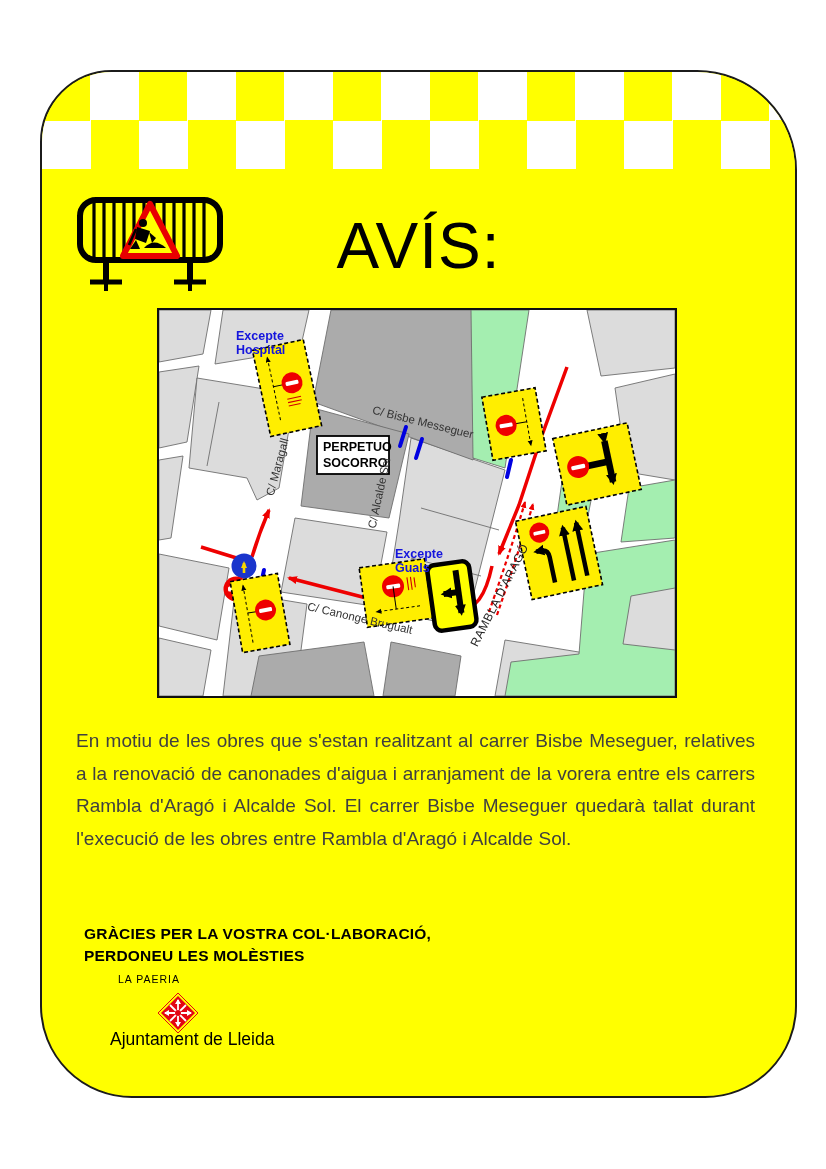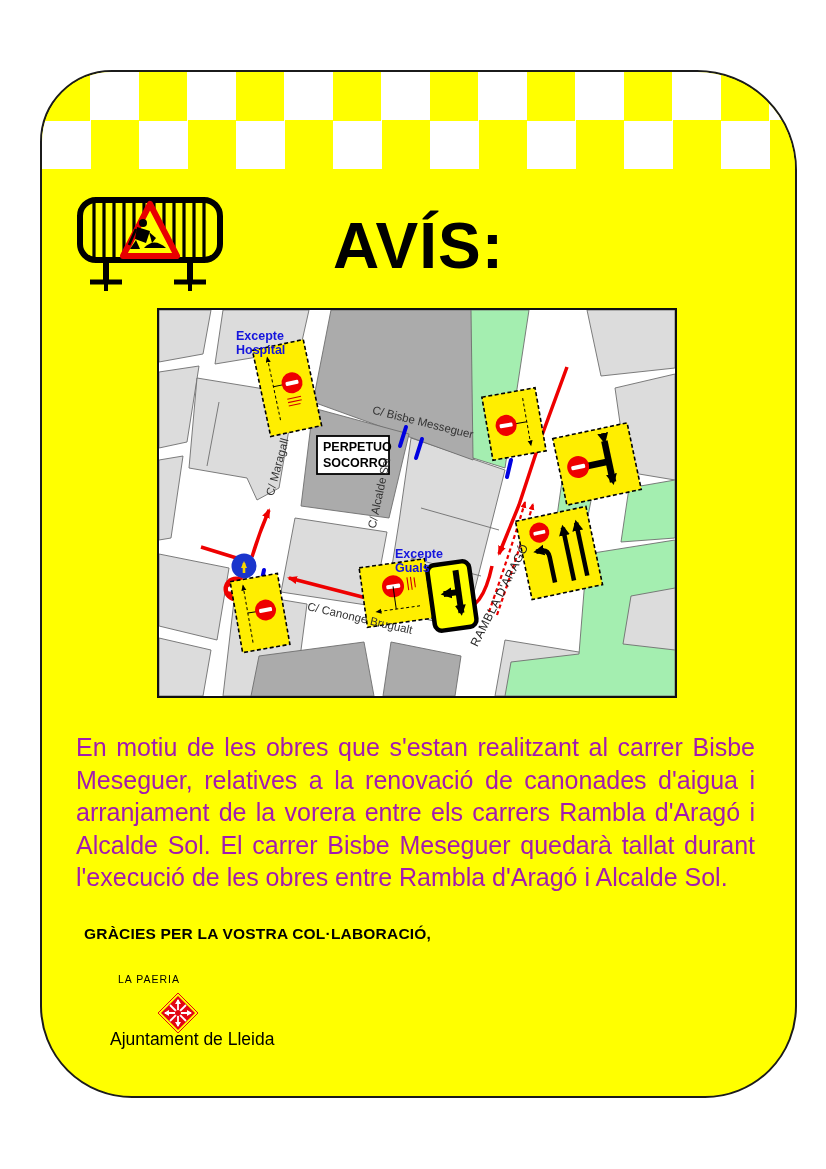--- a/index.html
+++ b/index.html
@@ -13,30 +13,30 @@
     overflow:hidden;
   }
   .checker{
     position:absolute;left:0;top:0;right:0;height:97px;
     background:repeating-conic-gradient(#ffffff 0% 25%, #ffff00 0% 50%);
     background-size:97px 97px;
   }
   .barrier{position:absolute;left:30px;top:122px;width:160px;height:100px;}
   .title{
     position:absolute;left:0;top:142px;width:100%;text-align:center;
-    font-size:64px;font-weight:bold;color:#000;letter-spacing:1px;line-height:1;
+    font-size:64px;font-weight:normal;color:#000;letter-spacing:1px;line-height:1;
   }
   .mapbox{
     position:absolute;left:115px;top:236px;width:516px;height:386px;
     background:#be185d;border:2px solid #101010;
   }
   .mapbox svg{display:block;}
   .bodytext{
     position:absolute;left:34px;top:634px;width:679px;
-    font-size:25px;line-height:32.5px;color:#a21caf;
+    font-size:19px;line-height:32.5px;color:#404040;
     text-align:justify;text-justify:inter-word;
   }
   .thanks{
     position:absolute;left:42px;top:851px;
     font-size:15.5px;font-weight:bold;color:#000;line-height:22px;letter-spacing:0.2px;
   }
   .lapaeria{
     position:absolute;left:76px;top:901px;width:120px;text-align:left;
     font-size:10.5px;color:#000;letter-spacing:1px;
   }
@@ -263,20 +263,21 @@
         <text class="streetlbl" text-anchor="middle" transform="translate(200,312) rotate(13)">C/ Canonge Brugualt</text>
         <text class="ramblalbl" text-anchor="middle" transform="translate(344,287) rotate(-63)">RAMBLA D'ARAGÓ</text>
       </g>
     </svg>
   </div>
 
   <p class="bodytext">En motiu de les obres que s'estan realitzant al carrer Bisbe Meseguer, relatives a la renovació de canonades d'aigua i arranjament de la vorera entre els carrers Rambla d'Aragó i Alcalde Sol. El carrer Bisbe Meseguer quedarà tallat durant l'execució de les obres entre Rambla d'Aragó i Alcalde Sol.</p>
 
   <div class="thanks">
     <div>GRÀCIES PER LA VOSTRA COL·LABORACIÓ,</div>
+    <div>PERDONEU LES MOLÈSTIES</div>
   </div>
 
   <div class="lapaeria">LA PAERIA</div>
 
   <div class="logo">
     <svg width="42" height="42" viewBox="0 0 42 42">
       <path d="M21 1 L41 21 L21 41 L1 21 Z" fill="none" stroke="#e30613" stroke-width="1"></path>
       <path d="M21 4 L38 21 L21 38 L4 21 Z" fill="#e30613"></path>
       <g stroke="#ffffff" stroke-width="1.8">
         <line x1="21" y1="8" x2="21" y2="34"></line>

